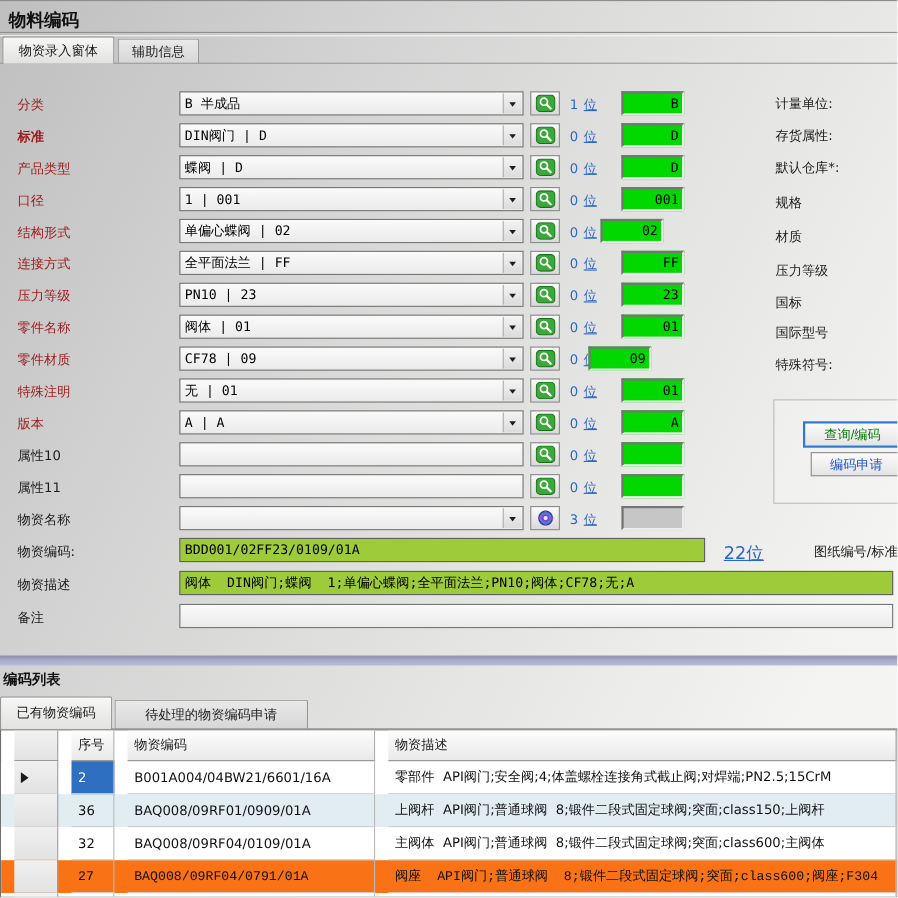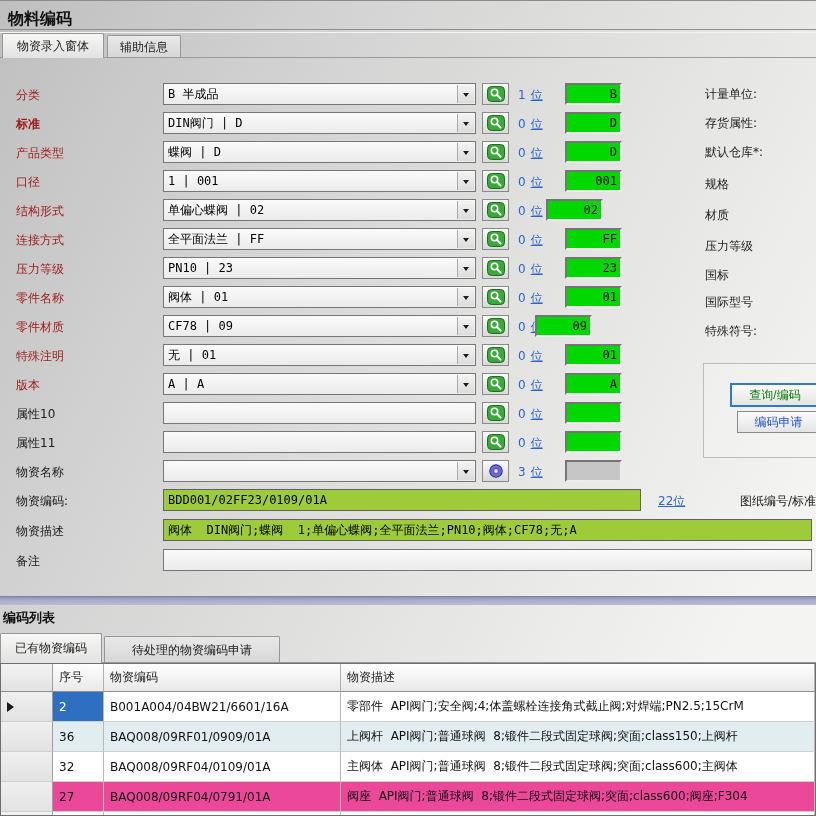--- a/index.html
+++ b/index.html
@@ -30,32 +30,32 @@
         background:linear-gradient(#fbfbfb,#d9d9d9);display:flex;align-items:center;justify-content:center;padding:0;}
   .count{font-size:12px;color:#2b66cc;white-space:nowrap;}
   .count .u{text-decoration:underline;margin-left:5px;}
   .codebox{box-sizing:border-box;height:22px;border:2px solid;border-color:#757575 #ececec #ececec #757575;
            background:#00d800;font:12px "DejaVu Sans Mono","Liberation Mono",monospace;
            line-height:18px;text-align:right;padding-right:3px;color:#000;overflow:hidden;}
   .codebox.gray{background:#c6c6c6;}
   .greenfield{box-sizing:border-box;height:22px;border:1px solid #616161;background:#9dcb3a;
               font:12px "DejaVu Sans Mono","Liberation Mono",monospace;line-height:20px;
               padding-left:4px;white-space:pre;overflow:hidden;color:#000;}
-  .link{font-size:12px;color:#2b66cc;text-decoration:underline;white-space:nowrap;}
+  .link{font-size:16px;color:#2b66cc;text-decoration:underline;white-space:nowrap;}
   .groupbox{box-sizing:border-box;border:1px solid #bcbcbc;background:rgba(246,246,246,0.35);}
   .wbtn{box-sizing:border-box;font-size:12px;text-align:center;line-height:19px;
         background:linear-gradient(#fbfbfb,#e4e4e4);white-space:nowrap;overflow:hidden;}
   .splitter{background:linear-gradient(#8e92b4,#aaadc9 40%,#b8bbd4);border-top:1px solid #7e82a6;}
   .sectitle{font-size:13px;font-weight:bold;color:#111;}
   
   #tbl{box-sizing:border-box;border:1px solid #6f6f6f;background:#fff;overflow:hidden;}
   .trow{display:grid;grid-template-columns:52px 51px 237px 1fr;}
   .cell{box-sizing:border-box;border-right:1px solid #b9b9b9;border-bottom:1px solid #cfcfcf;
         font-size:12px;color:#111;padding:0 0 0 6px;display:flex;align-items:center;
-        white-space:pre;overflow:hidden;}
+        white-space:pre;overflow:hidden;margin-left:12px;}
   .hcell{background:linear-gradient(#fdfdfd,#e9e9e9);border-right:1px solid #b0b0b0;
          border-bottom:1px solid #8f8f8f;font-size:12px;color:#222;}
   .rowhdr{background:linear-gradient(#f2f2f2,#e3e3e3);border-right:1px solid #9d9d9d;}
   .selcell{background:#2f6fc1;color:#fff;}
   .marker{width:0;height:0;border-left:7px solid #1a1a1a;border-top:5px solid transparent;border-bottom:5px solid transparent;}
 </style>
 </head>
 <body>
 
 <div id="app">
@@ -279,21 +279,21 @@
         <div class="cell" style="height: 30px;">36</div>
         <div class="cell" style="height: 30px;">BAQ008/09RF01/0909/01A</div>
         <div class="cell" style="height: 30px;">上阀杆  API阀门;普通球阀  8;锻件二段式固定球阀;突面;class150;上阀杆</div>
       </div>
       <div class="trow" style="background: rgb(255, 255, 255);">
         <div class="cell rowhdr" style="height: 30px; background: linear-gradient(rgb(240, 240, 240), rgb(226, 226, 226));"></div>
         <div class="cell" style="height: 30px;">32</div>
         <div class="cell" style="height: 30px;">BAQ008/09RF04/0109/01A</div>
         <div class="cell" style="height: 30px;">主阀体  API阀门;普通球阀  8;锻件二段式固定球阀;突面;class600;主阀体</div>
       </div>
-      <div class="trow" style="background: #ec4899;">
+      <div class="trow" style="background: #f97316; font-family: Liberation Mono, monospace;">
         <div class="cell rowhdr" style="height: 30px; background: linear-gradient(rgb(240, 240, 240), rgb(226, 226, 226));"></div>
         <div class="cell" style="height: 30px;">27</div>
         <div class="cell" style="height: 30px;">BAQ008/09RF04/0791/01A</div>
         <div class="cell" style="height: 30px;">阀座  API阀门;普通球阀  8;锻件二段式固定球阀;突面;class600;阀座;F304</div>
       </div>
       <div class="trow" style="background: rgb(255, 255, 255);">
         <div class="cell rowhdr" style="height: 30px;"></div>
         <div class="cell" style="height: 30px;"></div>
         <div class="cell" style="height: 30px;"></div>
         <div class="cell" style="height: 30px;"></div>

